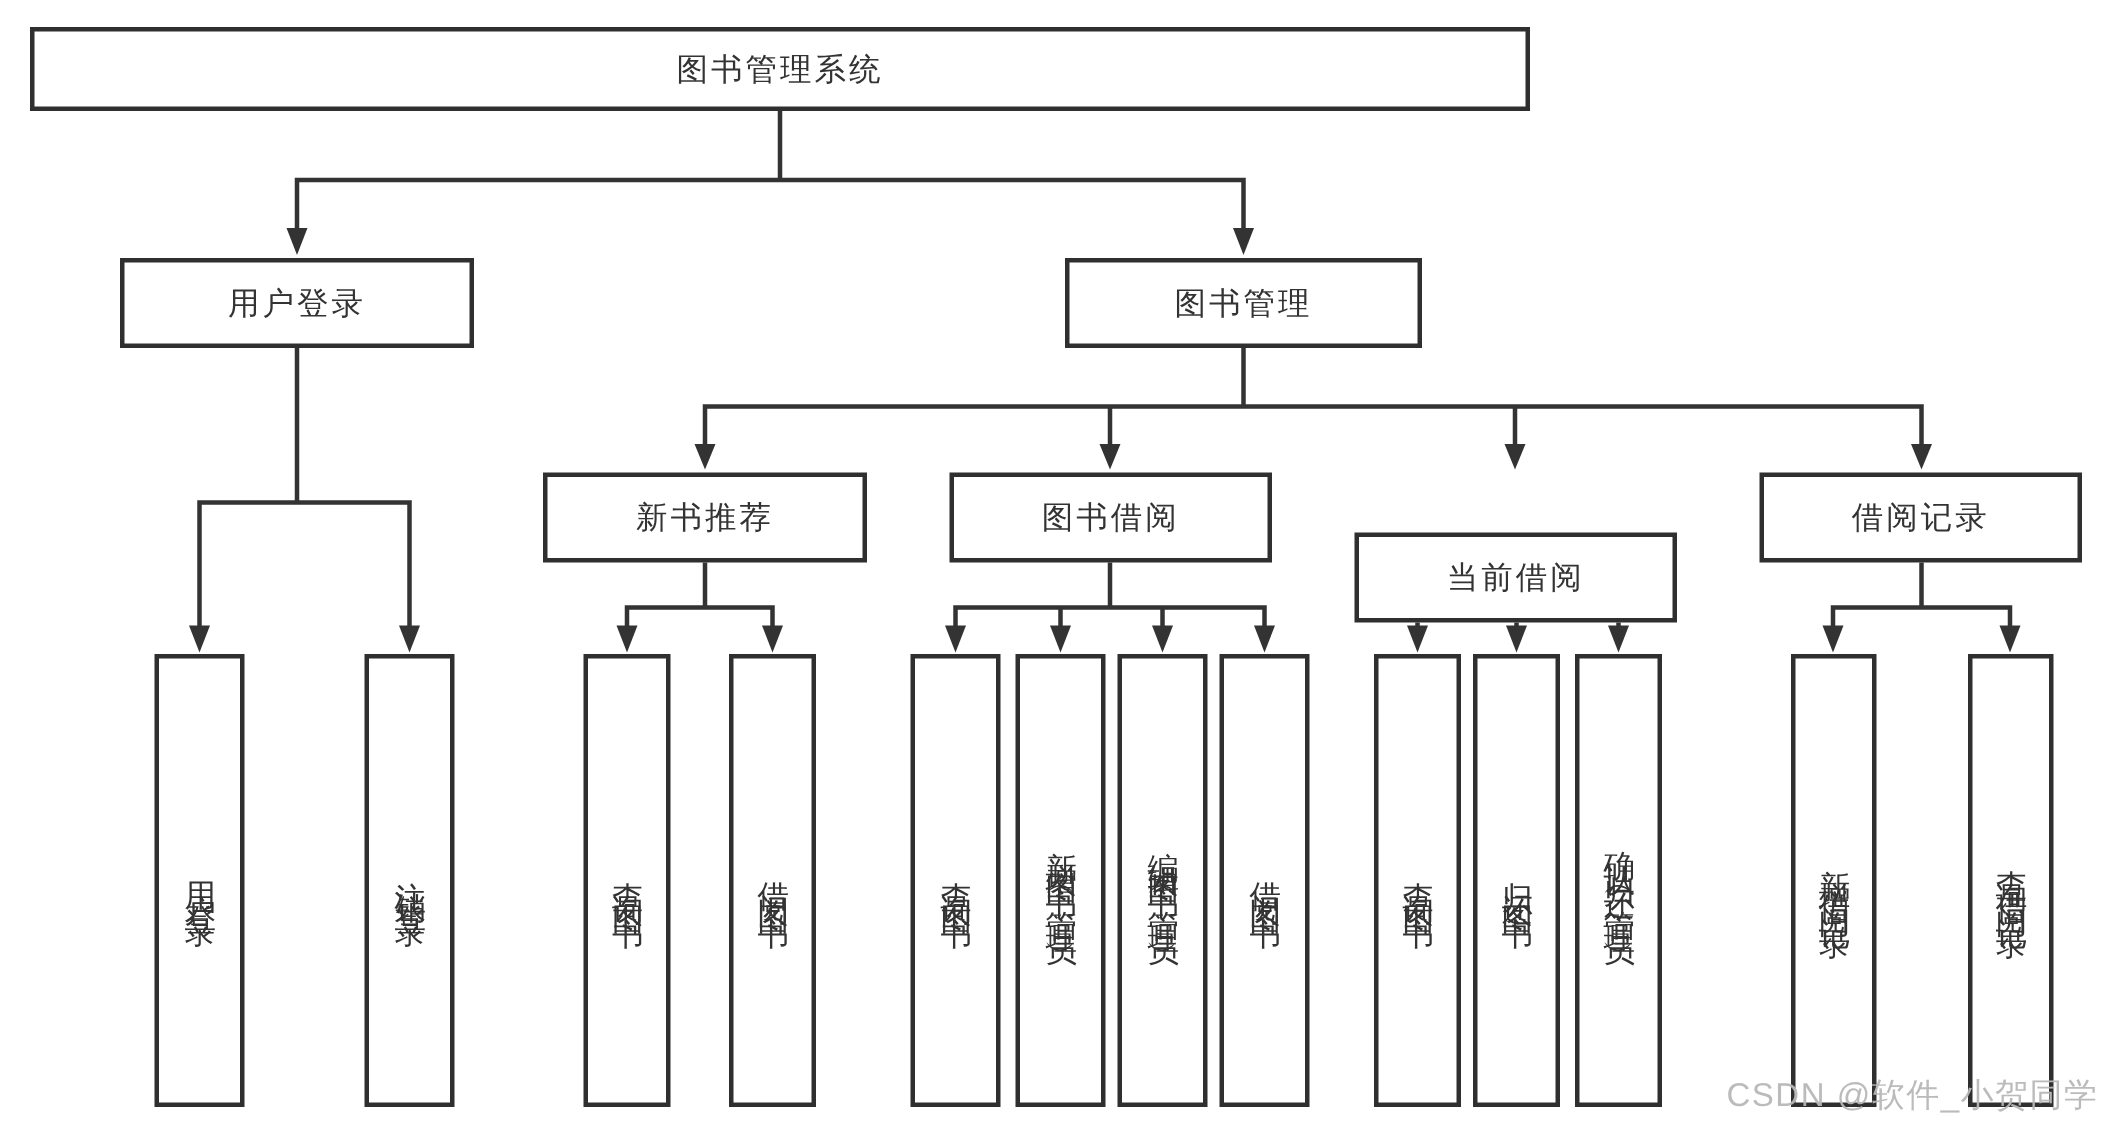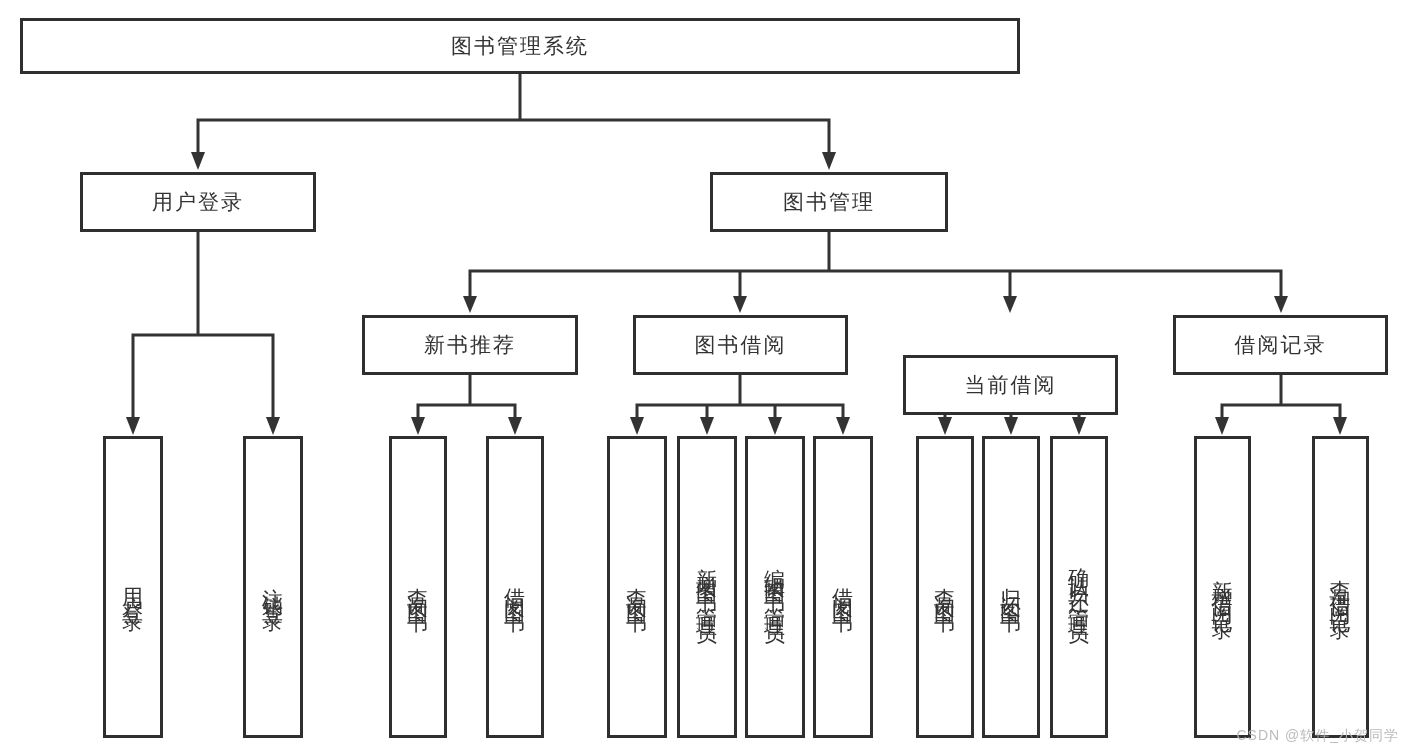--- a/index.html
+++ b/index.html
@@ -29,21 +29,21 @@
     text-orientation: mixed;
     font-size: 21px;
     letter-spacing: 8px;
     line-height: 1;
     color: #333333;
   }
   .watermark {
     position: absolute;
     right: 6px;
     bottom: 2px;
-    font-size: 14px;
+    font-size: 22px;
     letter-spacing: 1px;
     color: rgba(183, 183, 183, 0.95);
     z-index: 3;
     white-space: nowrap;
   }
 </style>
 </head>
 <body>
 
 <div class="stage">

